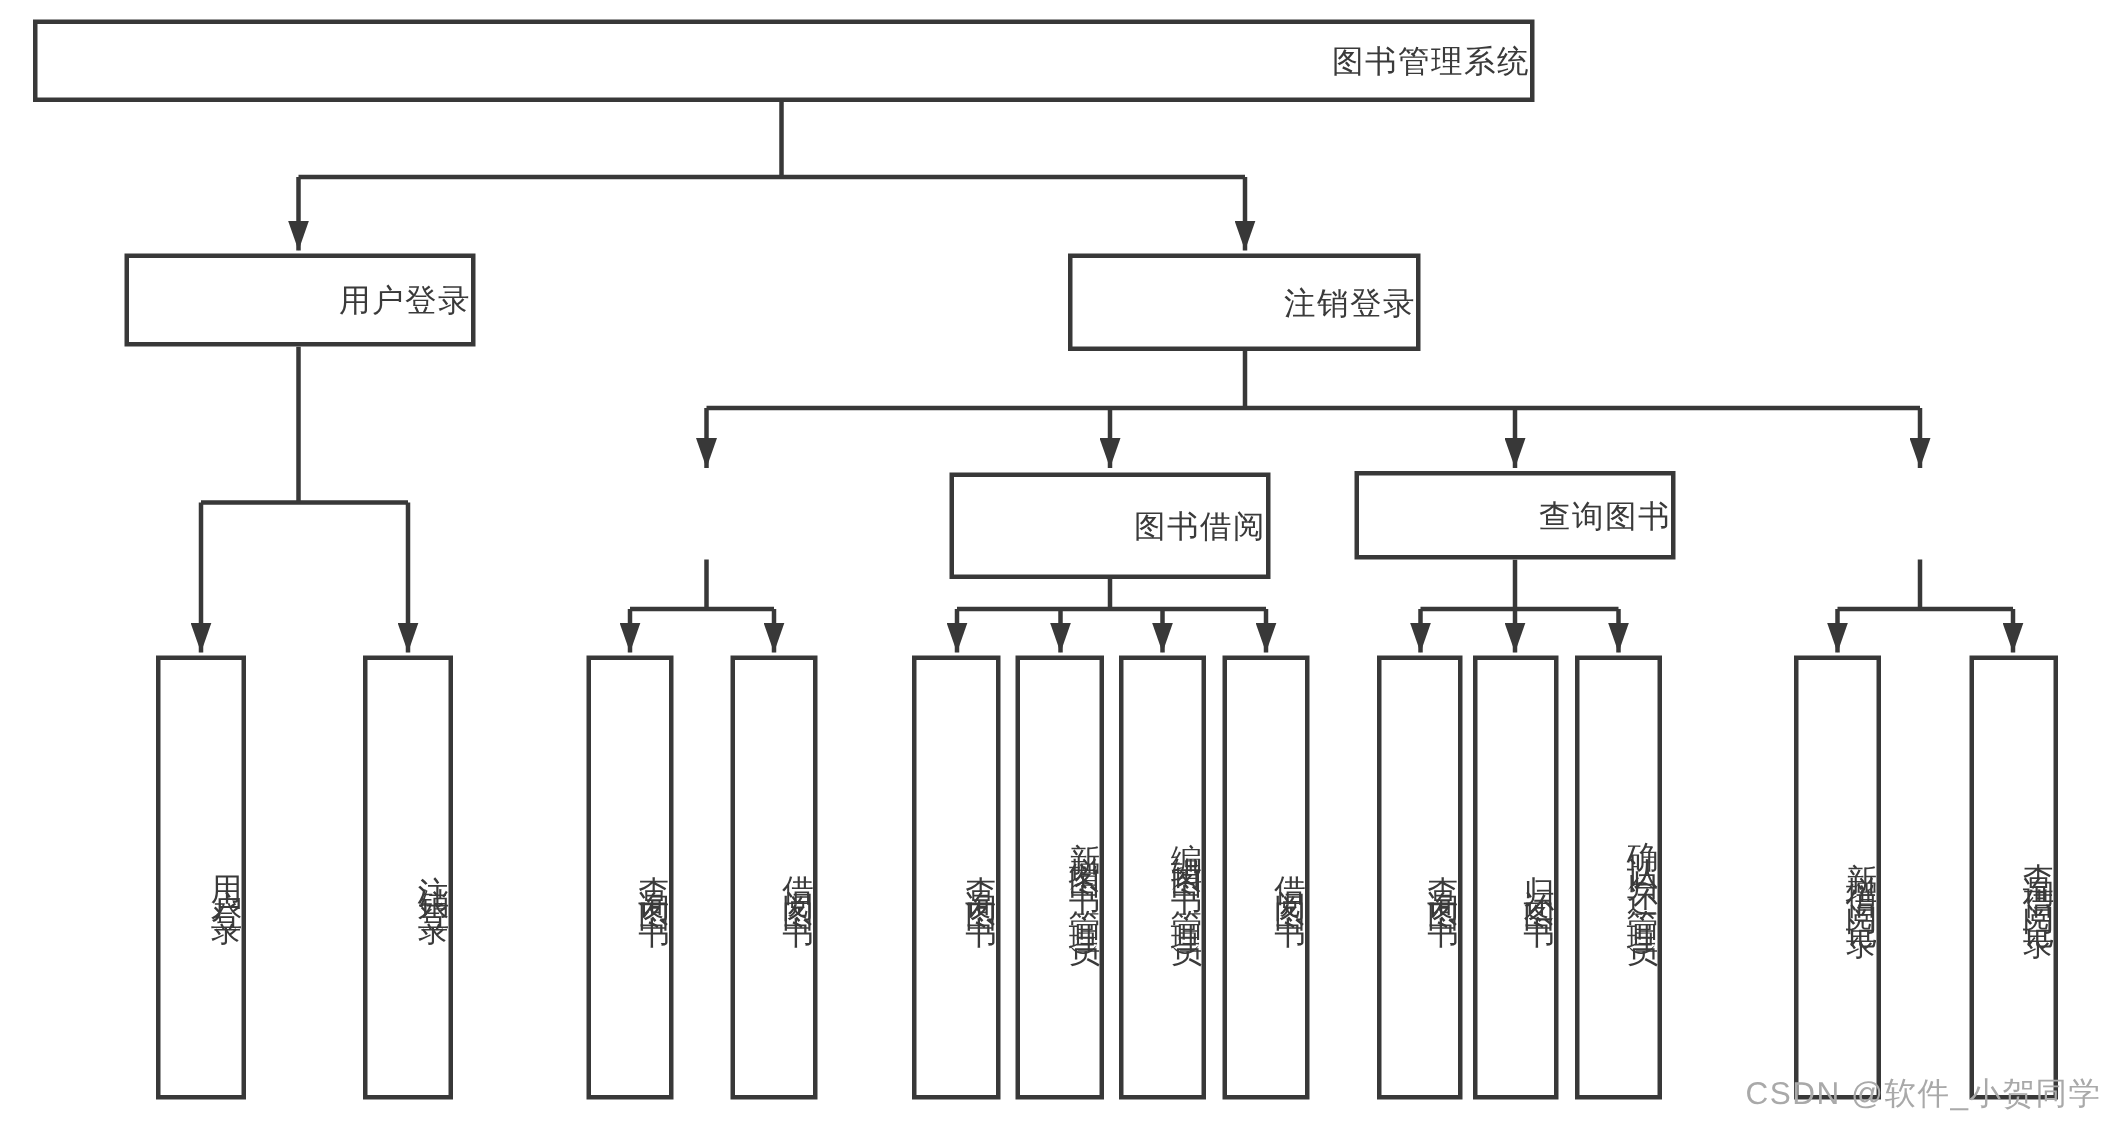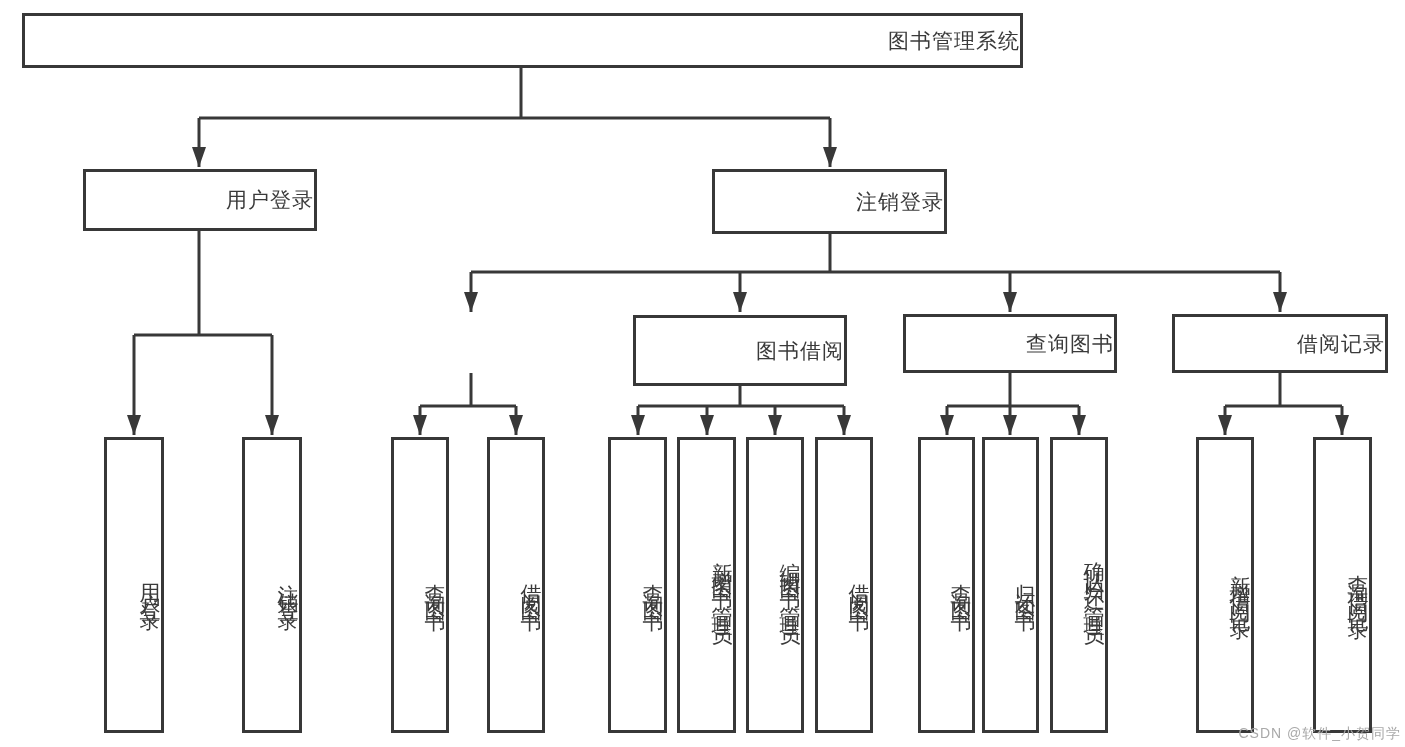--- a/index.html
+++ b/index.html
@@ -18,21 +18,21 @@
     border:3px solid var(--line,#383838); background:#ffffff;
     display:flex; align-items:center; justify-content:flex-end;
     font-size:21px; letter-spacing:1px;
   }
   .leaf .vtext {
     writing-mode:vertical-rl; text-orientation:mixed;
     letter-spacing:9px; font-size:21px; line-height:1;
   }
   .watermark {
     position:absolute; right:4px; bottom:4px; z-index:5;
-    font-size:14px; letter-spacing:1px;
+    font-size:21px; letter-spacing:1px;
     color:var(--wm,#a9a9a9);
   }
 </style>
 </head>
 <body>
 
 <div class="canvas" style="--line: #383838; --text: #3a3a3a; --bg: #ffffff; --wm: #a9a9a9;">
 
   <svg class="connectors" width="1405" height="747" viewBox="0 0 1405 747" aria-hidden="true">
     <defs>
@@ -79,23 +79,20 @@
   <div class="node" style="left:712px;top:169px;width:235px;height:65px">
     <span>注销登录</span>
   </div>
 
   <div class="node" style="left:633px;top:315px;width:214px;height:71px">
     <span>图书借阅</span>
   </div>
   <div class="node" style="left:903px;top:314px;width:214px;height:59px">
     <span>查询图书</span>
   </div>
-  <div class="node" style="left:1172px;top:314px;width:216px;height:59px">
-    <span>借阅记录</span>
-  </div>
 
   <div class="node leaf" style="left:104px;top:437px;width:60px;height:296px">
     <span class="vtext">用户登录</span>
   </div>
   <div class="node leaf" style="left:242px;top:437px;width:60px;height:296px">
     <span class="vtext">注销登录</span>
   </div>
 
   <div class="node leaf" style="left:391px;top:437px;width:58px;height:296px">
     <span class="vtext">查询图书</span>

